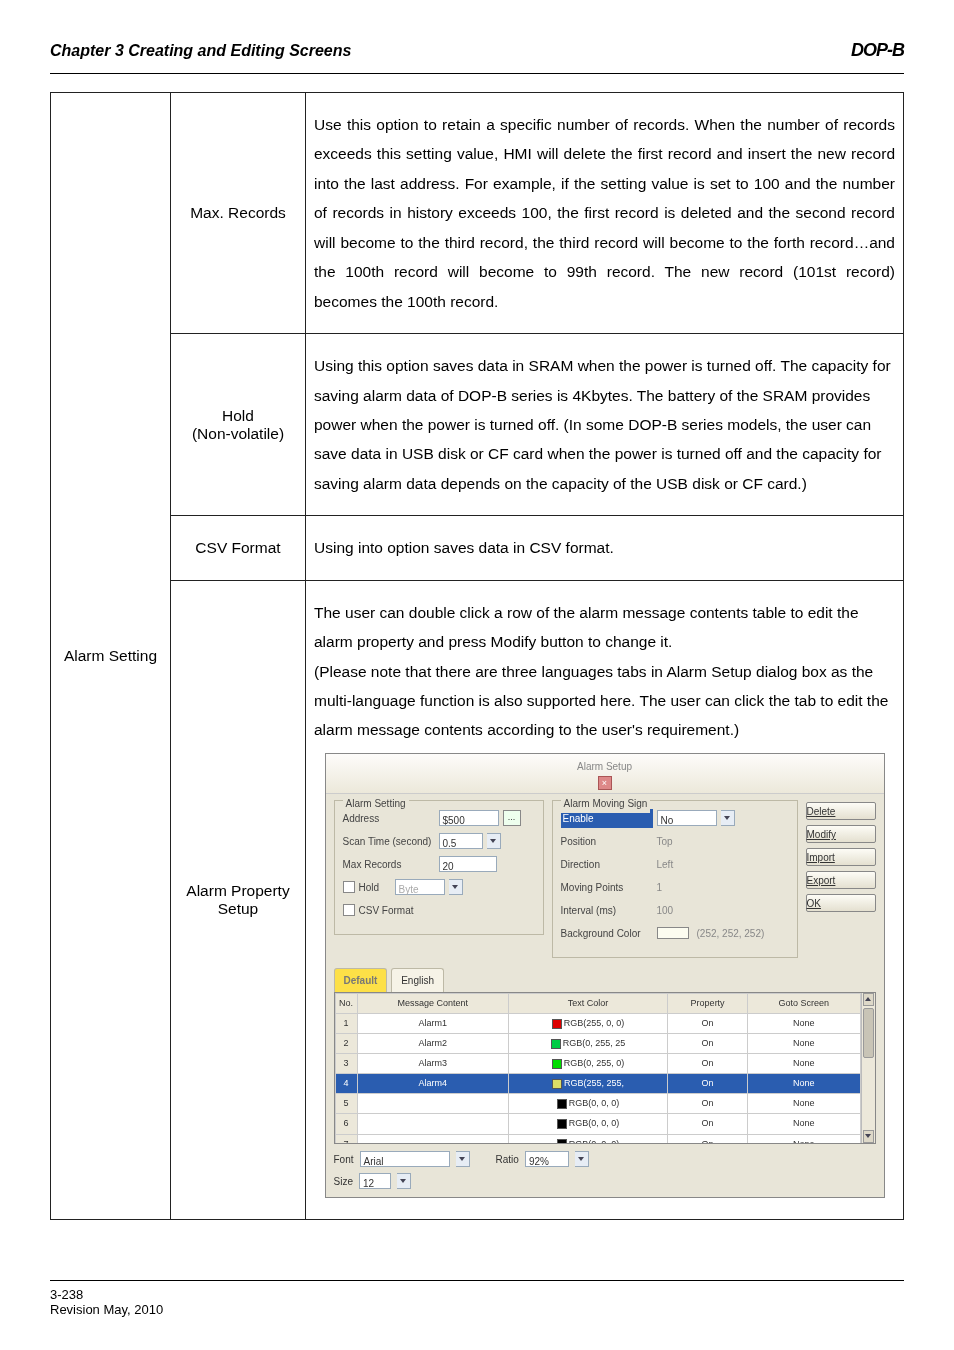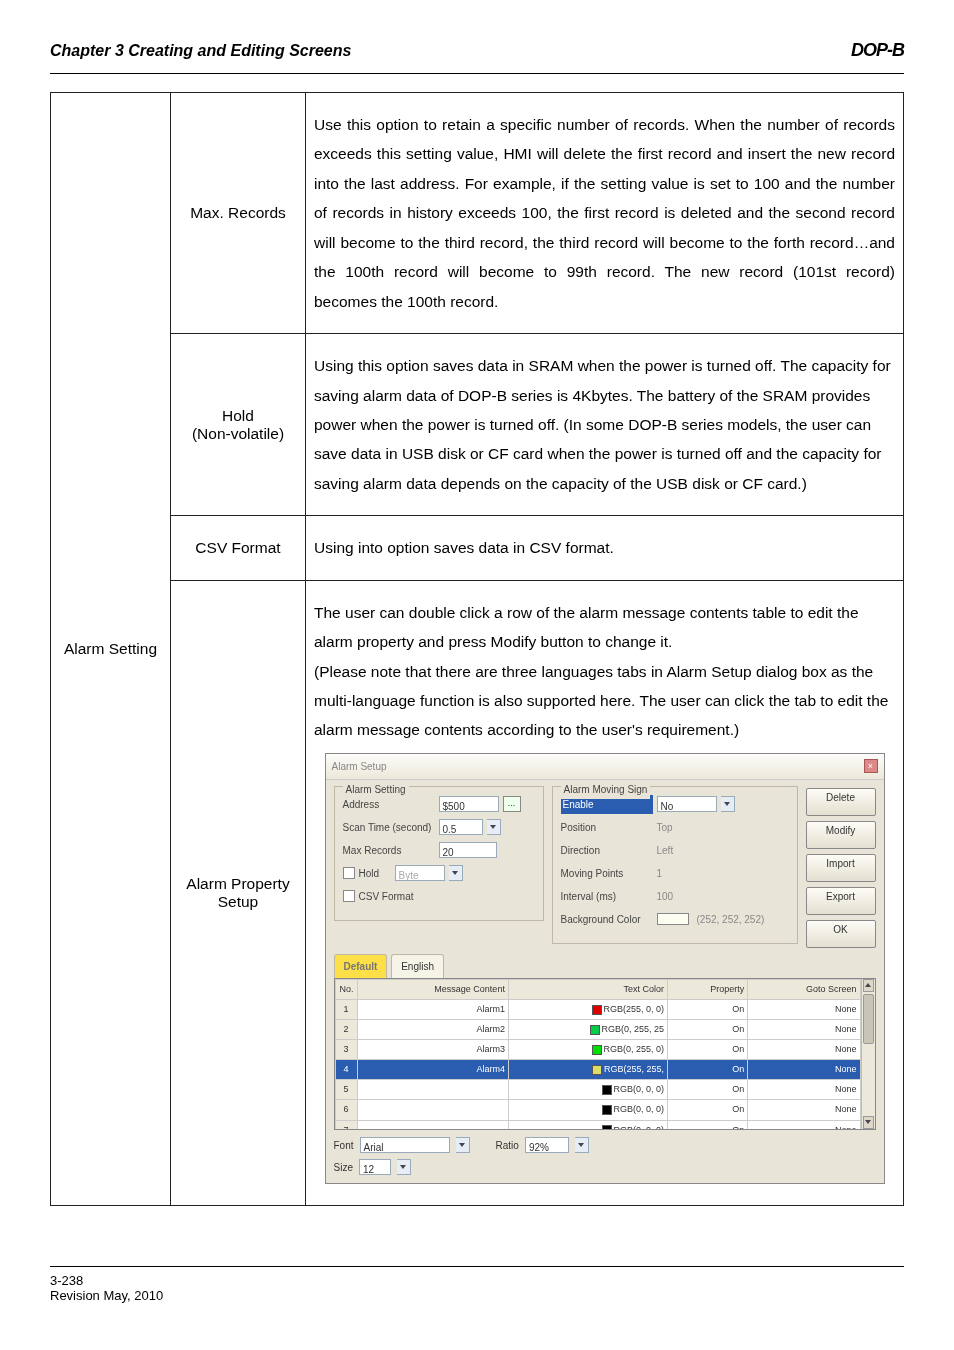--- a/index.html
+++ b/index.html
@@ -69,20 +69,21 @@
   }
   .dialog-title {
     background: linear-gradient(#fdfcfa,#ece8da);
     padding: 3px 6px;
     font-size: 10px;
     color: #888;
     border-bottom: 1px solid #ccc;
     display:flex;
     justify-content:space-between;
     align-items:center;
+    flex-direction:column;
   }
   .dialog-title .close-btn {
     width:14px;height:14px;background:#d88;border:1px solid #a55;color:#fff;font-size:9px;text-align:center;line-height:12px;
   }
   .dialog-body { padding: 6px 8px; }
   .fieldset {
     border: 1px solid #bdb9a6;
     padding: 8px 8px 10px 8px;
     margin-bottom: 6px;
     position: relative;
@@ -108,37 +109,38 @@
   .frm-dot-btn {
     width:18px;height:16px;border:1px solid #888;background:#efe;font-size:9px;text-align:center;line-height:13px;
   }
   .frm-drop {
     width:14px;height:16px;border:1px solid #9ab;border-left:none;background:#e7edf5;display:inline-flex;align-items:center;justify-content:center;
   }
   .chev-down {
     width:0;height:0;border-left:3px solid transparent;border-right:3px solid transparent;border-top:4px solid #445;
   }
   .btn {
-    height:28px;border:1px solid #888;background:linear-gradient(#fdfcf6,#e4e0d0);font-size:10px;text-align:center;line-height:18px;
+    height:18px;border:1px solid #888;background:linear-gradient(#fdfcf6,#e4e0d0);font-size:10px;text-align:left;line-height:18px;
     border-radius:2px;
+    text-decoration:underline;
   }
   .color-swatch {
     display:inline-block;width:32px;height:12px;border:1px solid #888;background:#fcfcf0;
   }
   .tabs { margin-top:4px; }
   .tab-btn {
     display:inline-block;padding:2px 9px;border:1px solid #bdb9a6;border-bottom:none;
     background:#f6f3e7;font-size:10px;border-radius:3px 3px 0 0;margin-right:1px;
   }
   .tab-btn.inactive { background:#fde047; color:#777;font-weight:bold; }
   .grid {
     width:100%;border-collapse:collapse;background:#fff;font-size:9px;
   }
   .grid th, .grid td {
-    border:1px solid #ccc;padding:1px 3px;text-align:right;white-space:nowrap;
+    border:1px solid #ccc;padding:1px 3px;text-align:center;white-space:nowrap;
   }
   .grid th { background:#ece8da; font-weight:normal; }
   .grid td.num { background:#ece8da; text-align:center; width:22px;}
   .grid td.sel { background:#2a5db0; color:#fff;}
   .sw {display:inline-block;width:10px;height:10px;border:1px solid #555;vertical-align:middle;margin-right:2px;}
   .grid-wrap { border:1px solid #888; max-height:152px; overflow:hidden; position:relative;}
   .scroll-track { position:absolute; right:0; top:0; bottom:0; width:14px; background:#ece8da; border-left:1px solid #bbb;}
   .scroll-thumb { position:absolute; left:1px; right:1px; top:15px; height:50px; background:#c8c4b6; border:1px solid #999; border-radius:2px;}
   .scroll-arrw { position:absolute;left:1px;right:1px;height:13px;background:#ddd8c8;border:1px solid #999;display:flex;align-items:center;justify-content:center;}
   .arrw-up{top:0;} .arrw-dn{bottom:0;}

